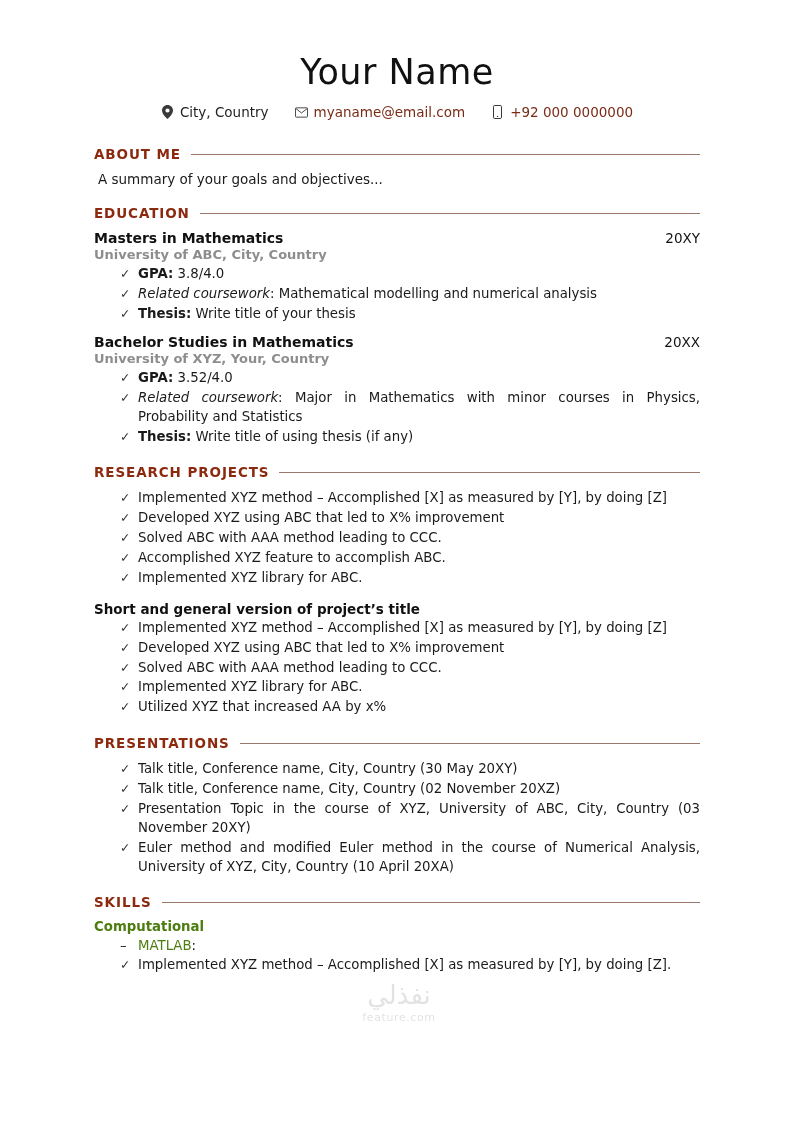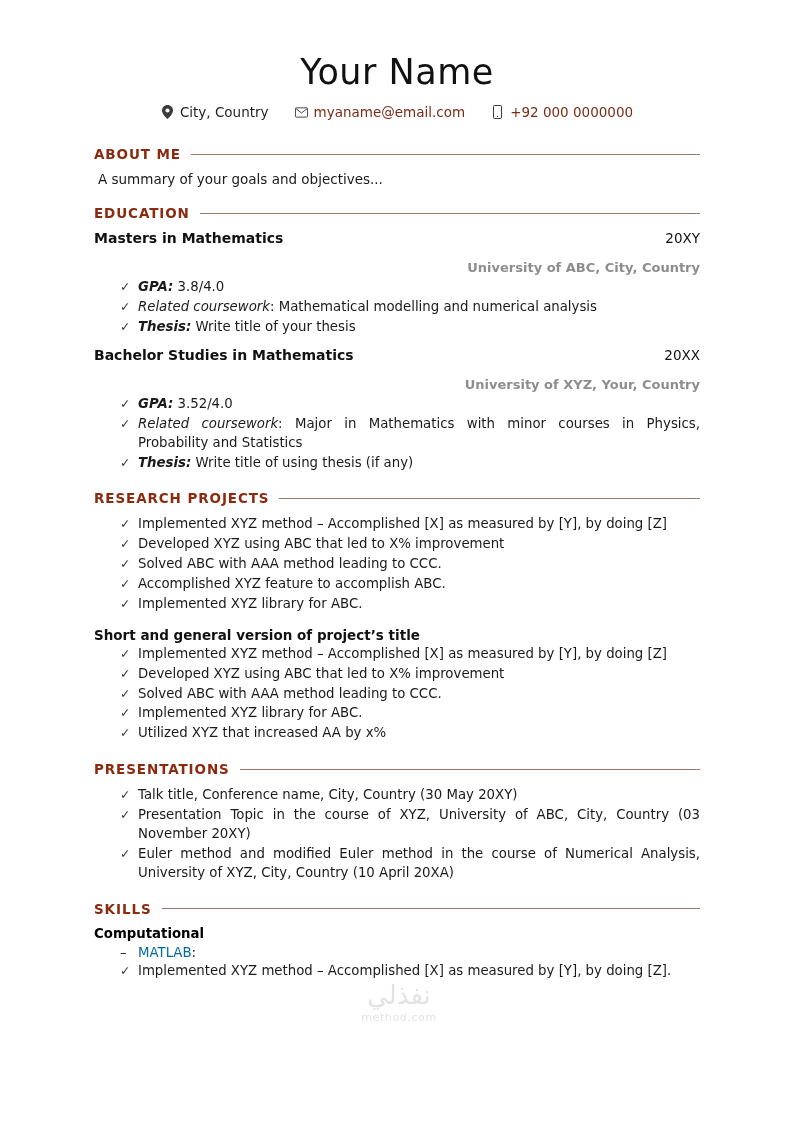--- a/index.html
+++ b/index.html
@@ -111,23 +111,22 @@
   .entry-year {
     font-size: 13.5px;
     color: #111;
     white-space: nowrap;
     padding-left: 10px;
   }
   .entry-sub {
     font-size: 13px;
     font-weight: bold;
     color: #8d8d8d;
-    margin-top: 14px;
+    margin-top: 1px;
     margin-bottom: 3px;
-    text-align: right;
   }
 
   ul.checks {
     list-style: none;
     margin: 0;
     padding: 0 0 0 26px;
   }
   ul.checks li {
     position: relative;
     font-size: 13.3px;
@@ -142,21 +141,20 @@
     position: absolute;
     left: 0;
     top: 0;
     color: #333;
     font-size: 12.5px;
   }
   ul.checks li .em {
     font-style: italic;
   }
   ul.checks li .em-b {
-    font-style: italic;
     font-weight: bold;
   }
 
   ul.dashes {
     list-style: none;
     margin: 0;
     padding: 0 0 0 26px;
   }
   ul.dashes li {
     position: relative;
@@ -165,35 +163,35 @@
     padding-left: 18px;
     color: #c0642a;
   }
   ul.dashes li::before {
     content: "\2013";
     position: absolute;
     left: 0;
     top: 0;
     color: #333;
   }
-  ul.dashes li .lbl { color: #0369a1; }
+  ul.dashes li .lbl { color: #4d7c0f; }
   ul.dashes li .colon { color: #1a1a1a; }
 
   .proj-title {
     font-size: 13.5px;
     font-weight: bold;
     color: #111;
     margin-bottom: 2px;
   }
   .proj-block { margin-bottom: 13px; }
 
   .skill-group-title {
     font-size: 13.3px;
     font-weight: bold;
-    color: #000000;
+    color: #4d7c0f;
     margin-bottom: 2px;
   }
 
   
   .watermark {
     position: absolute;
     left: 4px;
     right: 0;
     bottom: 22px;
     text-align: center;
@@ -319,20 +317,21 @@
     </div>
   </div>
 
   <div class="section">
     <div class="sec-head">
       <span class="title">PRESENTATIONS</span>
       <span class="rule"></span>
     </div>
     <ul class="checks">
       <li>Talk title, Conference name, City, Country (30 May 20XY)</li>
+      <li>Talk title, Conference name, City, Country (02 November 20XZ)</li>
       <li>Presentation Topic in the course of XYZ, University of ABC, City, Country (03 November 20XY)</li>
       <li>Euler method and modified Euler method in the course of Numerical Analysis, University of XYZ, City, Country (10 April 20XA)</li>
     </ul>
   </div>
 
   <div class="section">
     <div class="sec-head">
       <span class="title">SKILLS</span>
       <span class="rule"></span>
     </div>
@@ -340,16 +339,16 @@
     <ul class="dashes">
       <li><span class="lbl">MATLAB</span><span class="colon">:</span></li>
     </ul>
     <ul class="checks">
       <li>Implemented XYZ method – Accomplished [X] as measured by [Y], by doing [Z].</li>
     </ul>
   </div>
 
   <div class="watermark">
     <div class="wm-ar">نفذلي</div>
-    <div class="wm-en">method.com</div>
+    <div class="wm-en">feature.com</div>
   </div>
 
 </div>
 
 </body></html>

